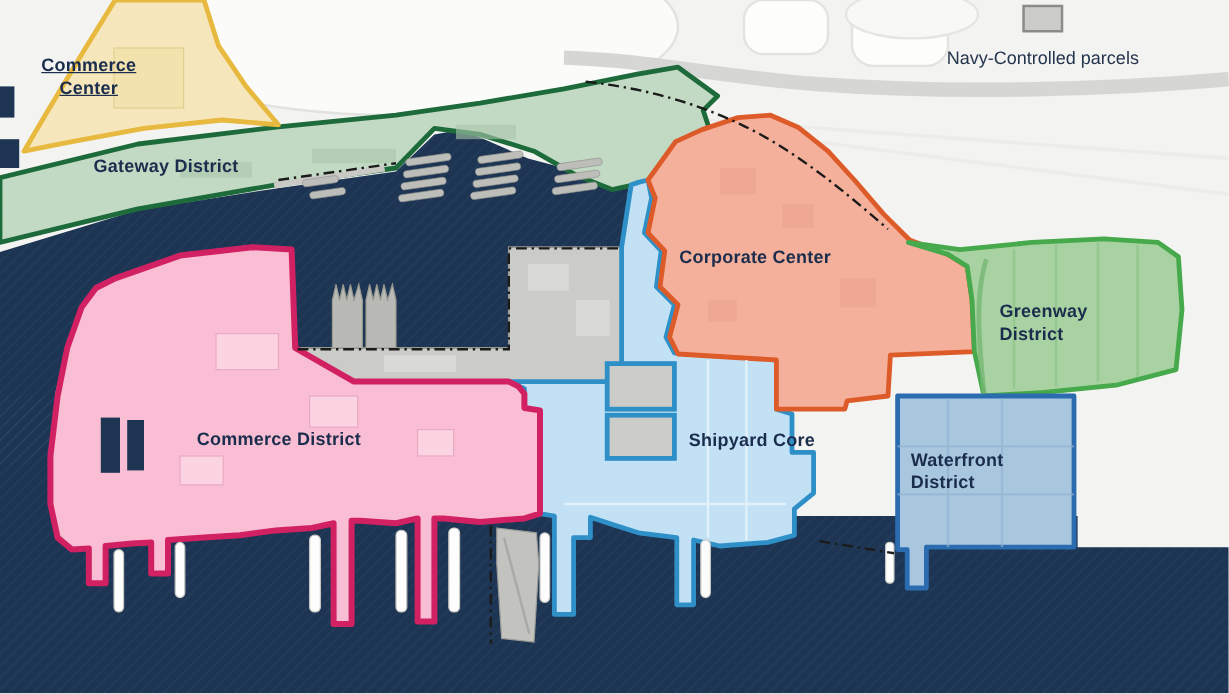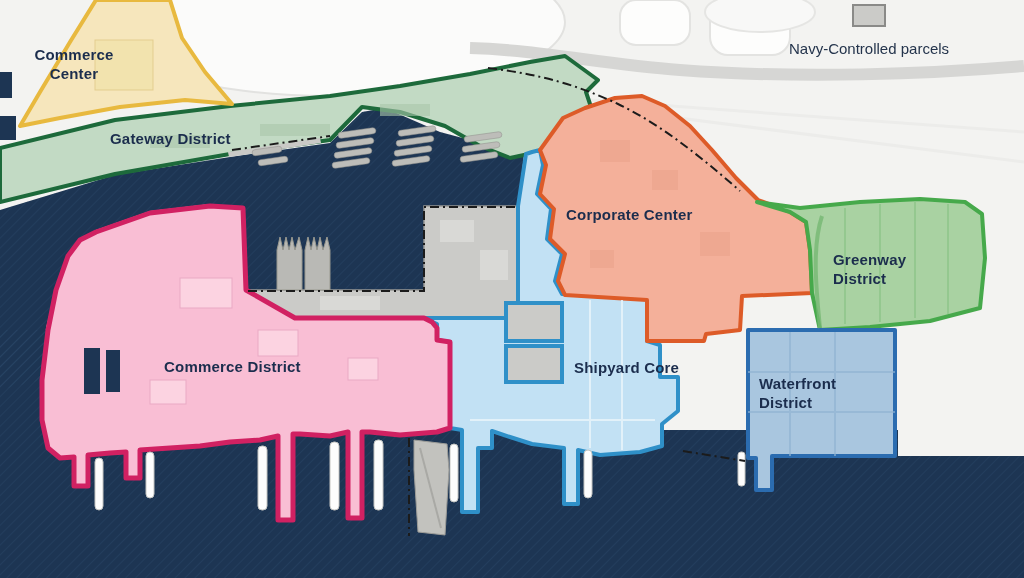--- a/index.html
+++ b/index.html
@@ -1,24 +1,24 @@
 <!DOCTYPE html>
 <html><head>
 <meta charset="utf-8">
 <style>
   html,body{margin:0;padding:0;background:#fff;}
   .stage{position:relative;width:1024px;height:578px;overflow:hidden;
          font-family:"Liberation Sans",sans-serif;background:#f3f3f1;}
   .stage svg{position:absolute;left:0;top:0;}
   .lbl{position:absolute;font-weight:bold;font-size:15px;line-height:1.25;
        color:#1b2d4d;letter-spacing:.2px;}
-  .lbl.center{text-align:center;}
+  .lbl.center{text-align:center;text-decoration:underline;}
   .lbl.nowrap{white-space:nowrap;}
   .lbl-commerce{left:16px;top:46px;width:116px;}
-  .lbl-gateway{left:78px;top:130px;margin-left:32px;}
+  .lbl-gateway{left:78px;top:130px;}
   .lbl-corporate{left:566px;top:206px;}
   .lbl-greenway{left:833px;top:251px;width:95px;}
   .lbl-shipyard{left:164px;top:358px;}
   .lbl-historic{left:574px;top:359px;}
   .lbl-waterfront{left:759px;top:375px;width:104px;}
   .legend{position:absolute;left:789px;top:4px;display:flex;align-items:center;gap:13px;flex-direction:column;}
   .legend .swatch{width:34px;height:23px;background:#cbcbc8;border:2px solid #8a8a88;box-sizing:border-box;}
   .legend .txt{font-size:15px;color:#24344c;}
 </style>
 </head>

